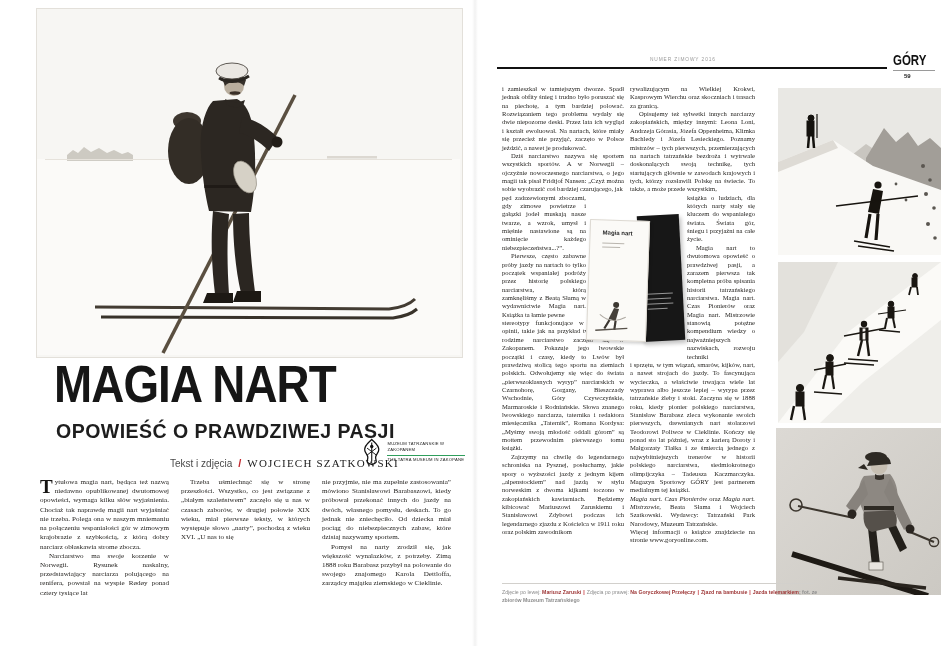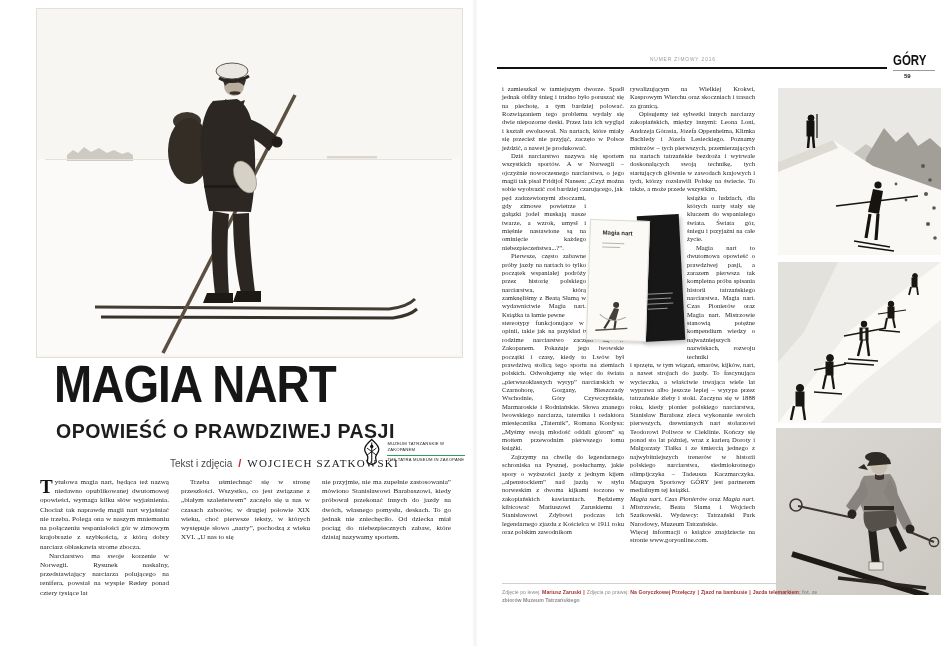--- a/index.html
+++ b/index.html
@@ -136,24 +136,25 @@
       <div>THE TATRA MUSEUM IN ZAKOPANE</div>
     </div>
   </div>
 
   <div class="abs colwrap" id="left-cols">
     <div class="lcol">
       <p><span class="dropcap">T</span><span>ytułowa magia nart, będąca też nazwą niedawno opublikowanej dwutomowej opowieści, wymaga kilku słów wyjaśnienia. Chociaż tak naprawdę magii nart wyjaśniać nie trzeba. Polega ona w naszym mniemaniu na połączeniu wspaniałości gór w zimowym krajobrazie z szybkością, z którą dobry narciarz obłaskawia strome zbocza.</span></p>
       <p class="pi">Narciarstwo ma swoje korzenie w Norwegii. Rysunek naskalny, przedstawiający narciarza polującego na renifera, powstał na wyspie Rødøy ponad cztery tysiące lat</p>
     </div>
     <div class="lcol">
-      <p class="pi">Trzeba uśmiechnąć się w stronę przeszłości. Wszystko, co jest związane z „białym szaleństwem” zaczęło się u nas w czasach zaborów, w drugiej połowie XIX wieku, choć pierwsze teksty, w których występuje słowo „narty”, pochodzą z wieku XVI. „U nas to się</p>
+      <p class="pi">Trzeba uśmiechnąć się w stronę przeszłości. Wszystko, co jest związane z „białym szaleństwem” zaczęło się u nas w czasach zaborów, w drugiej połowie XIX wieku, miał pierwsze teksty, w których występuje słowo „narty”, pochodzą z wieku XVI. „U nas to się</p>
     </div>
     <div class="lcol">
       <p>nie przyjmie, nie ma zupełnie zastosowania” mówiono Stanisławowi Barabaszowi, kiedy próbował przekonać innych do jazdy na dwóch, własnego pomysłu, deskach. To go jednak nie zniechęciło. Od dziecka miał pociąg do niebezpiecznych zabaw, które dzisiaj nazywamy sportem.</p>
+      <p class="pi">Pomysł na narty zrodził się, jak większość wynalazków, z potrzeby. Zimą 1888 roku Barabasz przybył na polowanie do swojego znajomego Karola Dettloffa, zarządcy majątku ziemskiego w Cieklinie.</p>
     </div>
   </div>
 
   <div class="abs" id="gutter"></div>
 
   <div class="abs" id="issue">NUMER ZIMOWY 2016</div>
   <div class="abs" id="head-rule"></div>
   <div class="abs" id="gory">GÓRY</div>
   <div class="abs" id="gory-rule"></div>
   <div class="abs" id="pageno">59</div>

